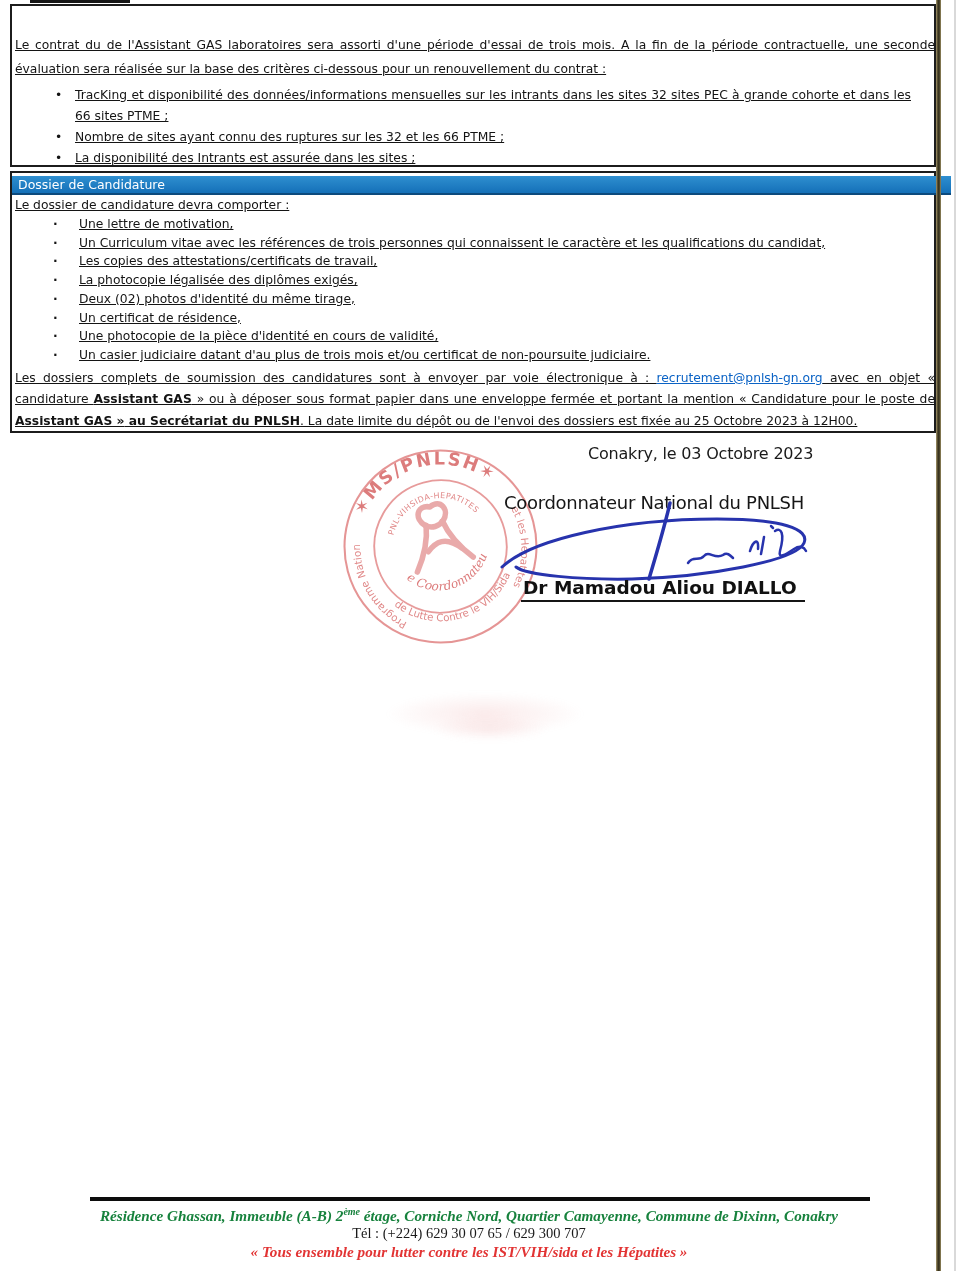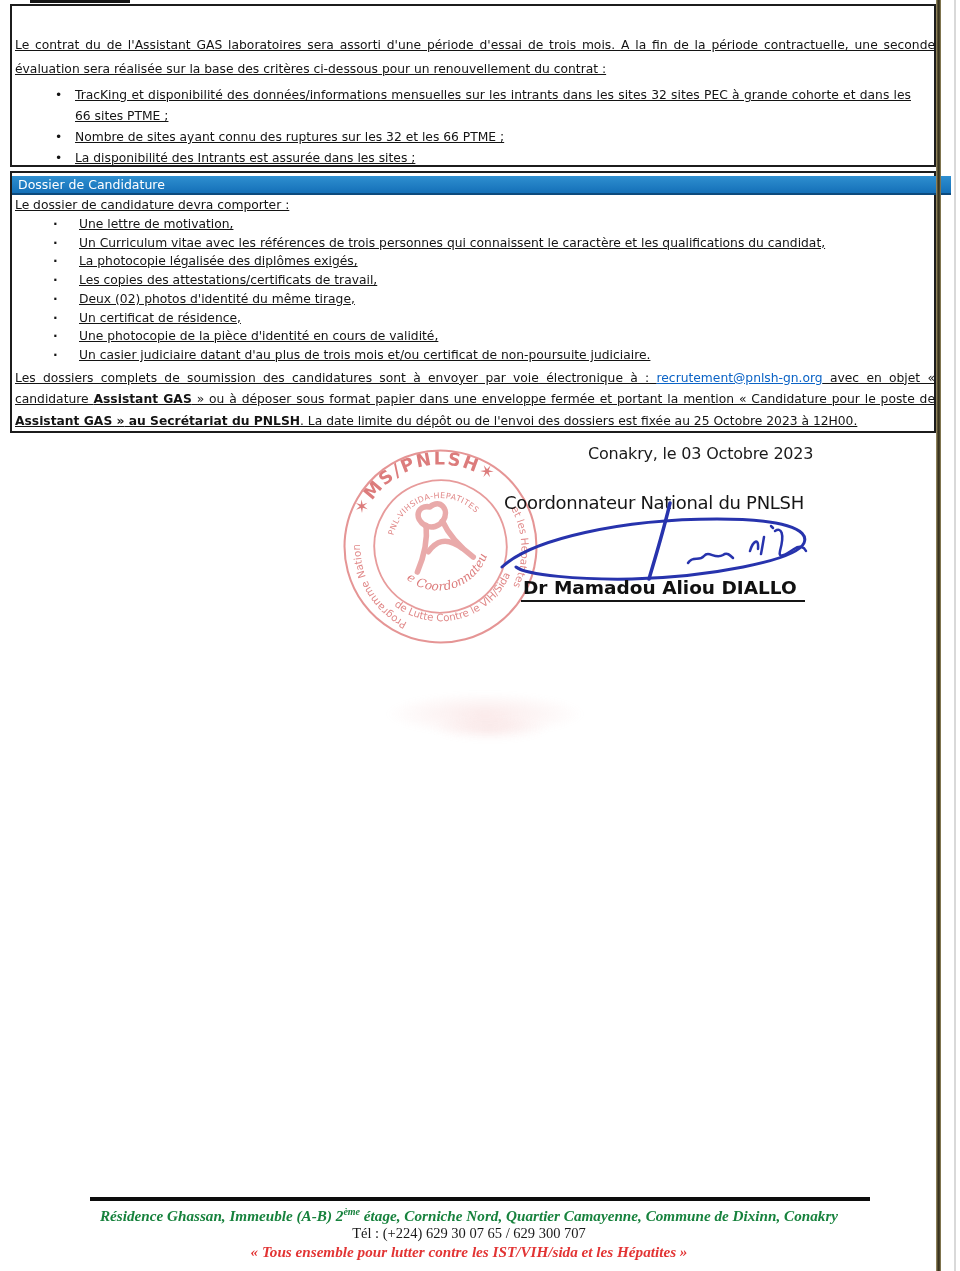--- a/index.html
+++ b/index.html
@@ -68,22 +68,22 @@
     </ul>
   </div>
 
   <div class="secbox box2"></div>
   <div class="bar bar2">Dossier de Candidature</div>
   <div class="boxcontent bc2">
     <p class="intro">Le dossier de candidature devra comporter :</p>
     <ul>
       <li>Une lettre de motivation,</li>
       <li>Un Curriculum vitae avec les références de trois personnes qui connaissent le caractère et les qualifications du candidat,</li>
+      <li>Les copies des attestations/certificats de travail,</li>
       <li>La photocopie légalisée des diplômes exigés,</li>
-      <li>Les copies des attestations/certificats de travail,</li>
       <li>Deux (02) photos d'identité du même tirage,</li>
       <li>Un certificat de résidence,</li>
       <li>Une photocopie de la pièce d'identité en cours de validité,</li>
       <li>Un casier judiciaire datant d'au plus de trois mois et/ou certificat de non-poursuite judiciaire.</li>
     </ul>
     <p class="closing"><span>Les dossiers complets de soumission des candidatures sont à envoyer par voie électronique à : </span><a class="seg-link">recrutement@pnlsh-gn.org</a><span> avec en objet « candidature </span><span class="seg-b">Assistant GAS</span><span> » ou à déposer sous format papier dans une enveloppe fermée et portant la mention « Candidature pour le poste de </span><span class="seg-b">Assistant GAS »</span><span class="seg-b"> au Secrétariat du PNLSH</span><span>. La date limite du dépôt ou de l'envoi des dossiers est fixée au 25 Octobre 2023 à 12H00.</span></p>
   </div>
 
   <div class="placedate">Conakry, le 03 Octobre 2023</div>
   <div class="signtitle">Coordonnateur National du PNLSH</div>

